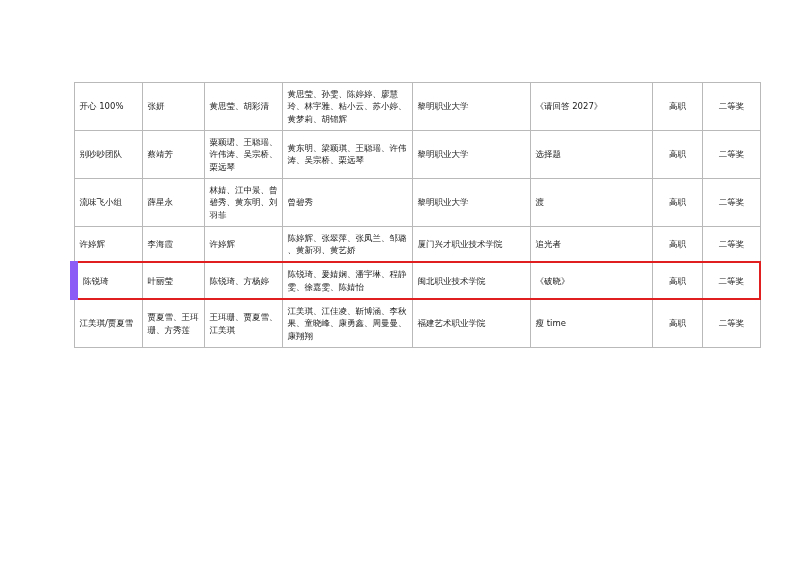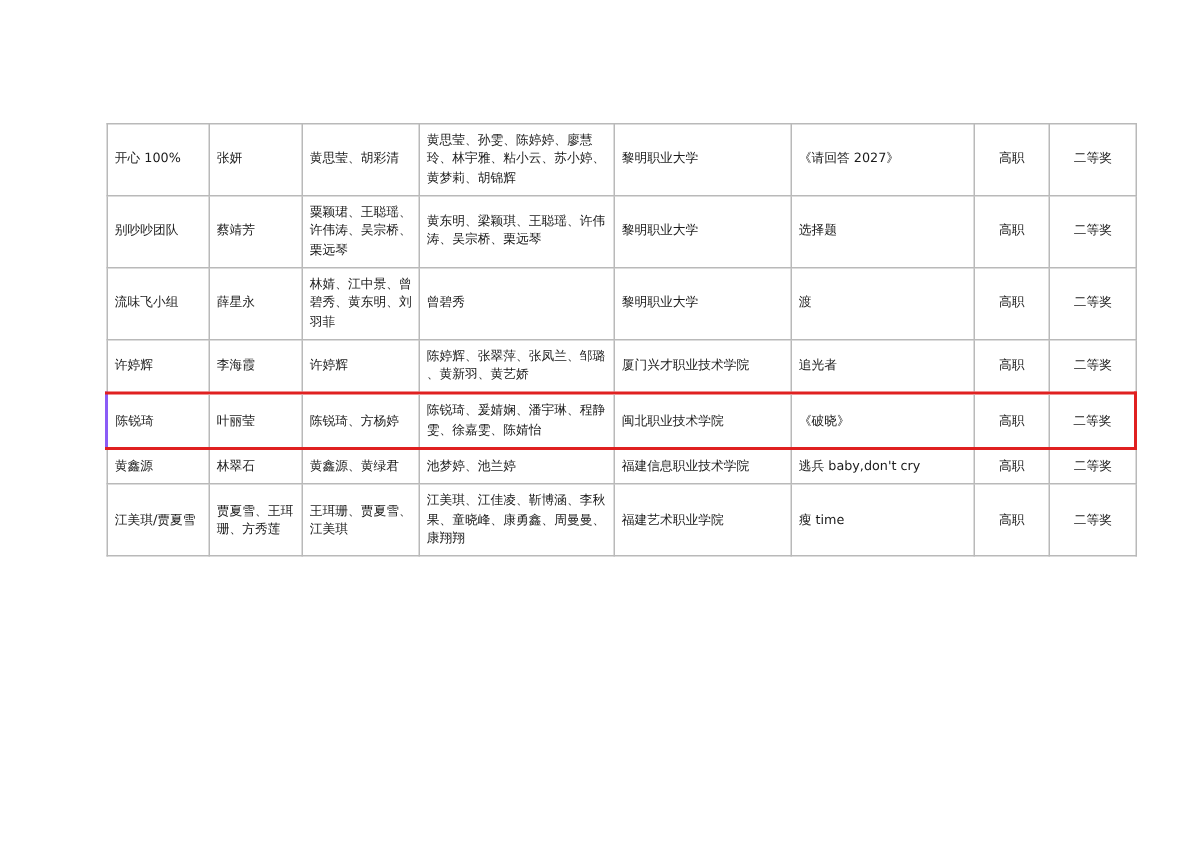--- a/index.html
+++ b/index.html
@@ -50,21 +50,21 @@
   td.c-work      { width: 112px; text-align: left; }
   td.c-level     { width: 40px; text-align: center; }
   td.c-award     { width: 48px; text-align: center; }
 
   
   tr.highlight td {
     border-top: 2px solid #e02020;
     border-bottom: 2px solid #e02020;
   }
   tr.highlight td:first-child {
-    border-left: 2px solid #8b5cf6;
+    border-left: 8px solid #8b5cf6;
   }
   tr.highlight td:last-child {
     border-right: 2px solid #e02020;
   }
 </style>
 </head>
 <body>
 
 <div class="page">
   <div class="table-wrap">
@@ -120,30 +120,20 @@
           <td class="c-leader">叶丽莹</td>
           <td class="c-instr">陈锐琦、方杨婷</td>
           <td class="c-members">陈锐琦、爰婧娴、潘宇琳、程静雯、徐嘉雯、陈婧怡</td>
           <td class="c-school">闽北职业技术学院</td>
           <td class="c-work">《破晓》</td>
           <td class="c-level">高职</td>
           <td class="c-award">二等奖</td>
         </tr>
 
 
-        <tr>
-          <td class="c-name">黄鑫源</td>
-          <td class="c-leader">林翠石</td>
-          <td class="c-instr">黄鑫源、黄绿君</td>
-          <td class="c-members">池梦婷、池兰婷</td>
-          <td class="c-school">福建信息职业技术学院</td>
-          <td class="c-work">逃兵 baby,don't cry</td>
-          <td class="c-level">高职</td>
-          <td class="c-award">二等奖</td>
-        </tr>
 
         <tr>
           <td class="c-name">江美琪/贾夏雪</td>
           <td class="c-leader">贾夏雪、王珥珊、方秀莲</td>
           <td class="c-instr">王珥珊、贾夏雪、江美琪</td>
           <td class="c-members">江美琪、江佳凌、靳博涵、李秋果、童晓峰、康勇鑫、周曼曼、康翔翔</td>
           <td class="c-school">福建艺术职业学院</td>
           <td class="c-work">瘦 time</td>
           <td class="c-level">高职</td>
           <td class="c-award">二等奖</td>

